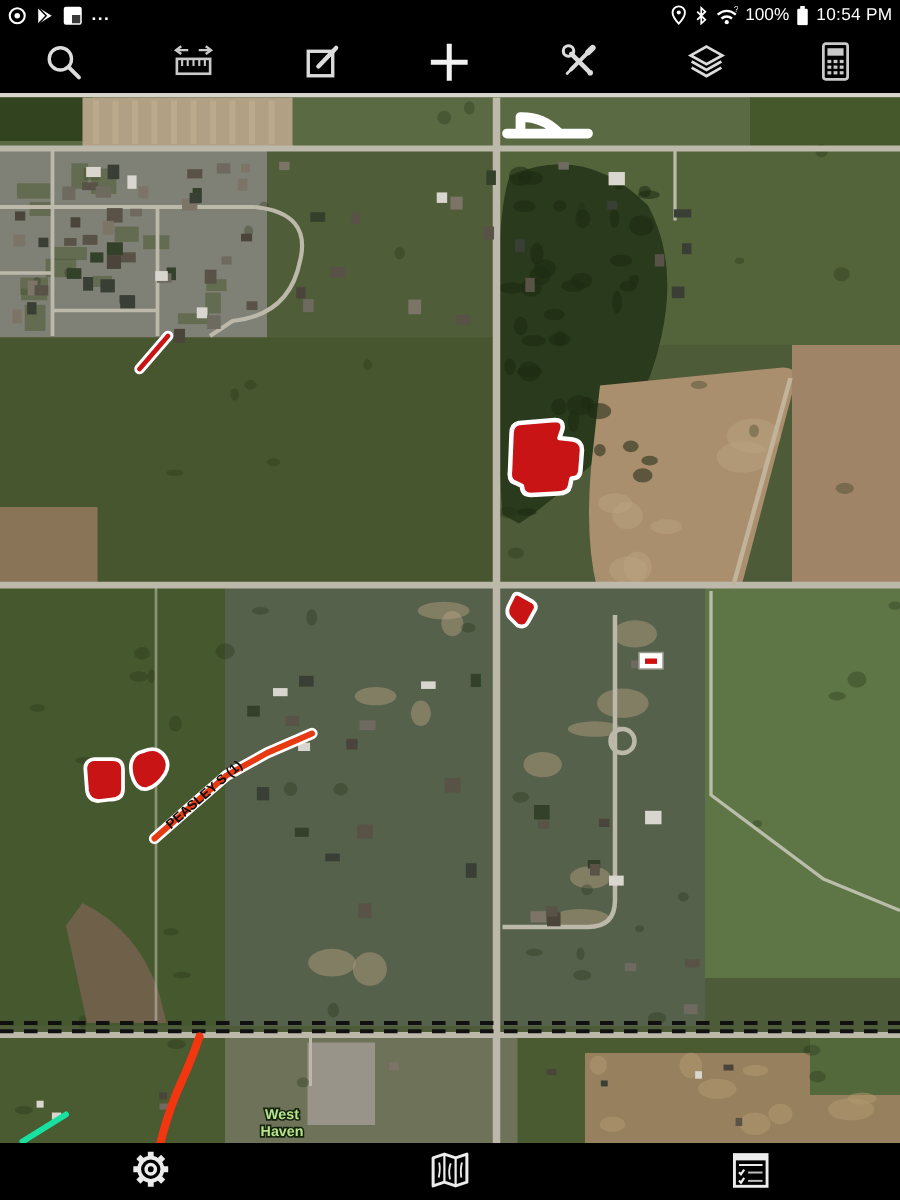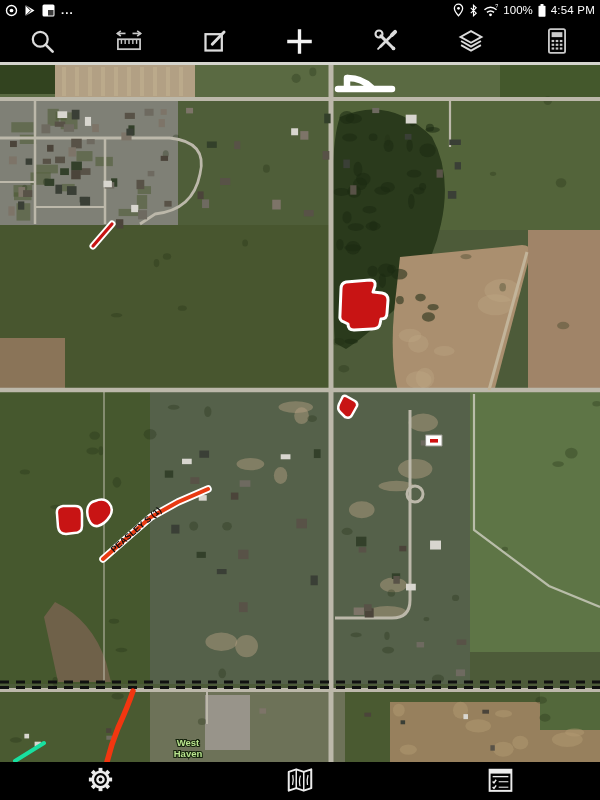--- a/index.html
+++ b/index.html
@@ -63,21 +63,21 @@
           <text x="13.2" y="4.5" font-size="6" fill="#fff" font-family="Liberation Sans,sans-serif">?</text>
         </svg>
     </span>
     <span>100%</span>
     <span class="sb-ico">
       <svg width="8" height="13" viewBox="0 0 8 13">
           <rect x="2.5" y="0" width="3" height="2" fill="#fff"></rect>
           <rect x="0.5" y="1.8" width="7" height="11" rx="0.8" fill="#fff"></rect>
         </svg>
     </span>
-    <span class="sb-time">4:54 PM</span>
+    <span class="sb-time">10:54 PM</span>
   </div>
 </div>
 
 <div class="toolbar">
   <button class="tb-btn">
     <span>
         <svg width="27" height="27" viewBox="0 0 24 24">
           <circle cx="10" cy="10" r="6.6" fill="none" stroke="#dcdcdc" stroke-width="2"></circle>
           <line x1="15.2" y1="15.2" x2="21" y2="21" stroke="#dcdcdc" stroke-width="2.4" stroke-linecap="round"></line>
         </svg>

